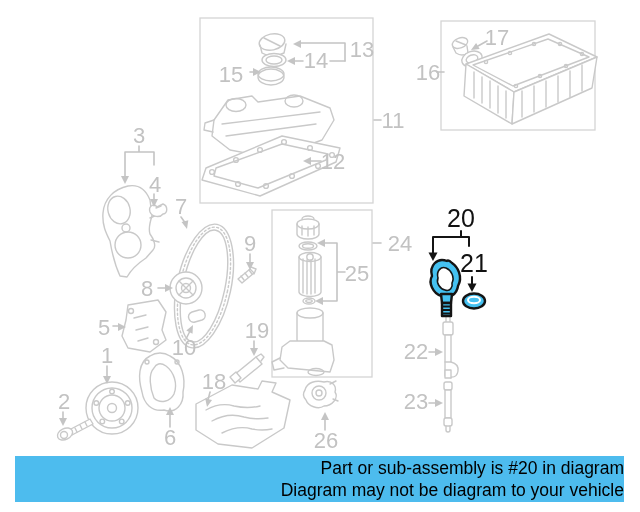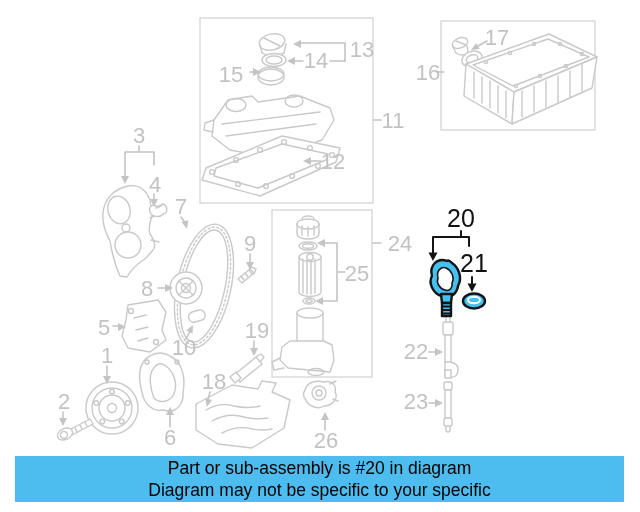--- a/index.html
+++ b/index.html
@@ -13,21 +13,21 @@
   .ld{stroke:#c4c4c4;fill:none;stroke-width:1.6;stroke-linecap:round;}
   .ag{fill:#c4c4c4;stroke:none;}
   
   .b{stroke:#141414;fill:none;stroke-width:2;stroke-linejoin:round;stroke-linecap:round;}
   .bc{stroke:#141414;fill:#45c1f1;stroke-width:2.4;stroke-linejoin:round;}
   .bw{stroke:#141414;fill:#ffffff;stroke-width:1.6;}
   .ab{fill:#141414;stroke:none;}
   text.t{font-size:22px;fill:#c2c2c2;text-anchor:middle;font-family:"Liberation Sans",sans-serif;}
   text.tb{font-size:25px;fill:#111111;text-anchor:middle;font-family:"Liberation Sans",sans-serif;}
   .banner{position:absolute;left:15px;top:456px;width:609px;height:46px;background:#4dbcee;
-          color:#000;text-align:center;font-size:17.5px;line-height:22px;padding-top:1px;
+          color:#000;text-align:right;font-size:17.5px;line-height:22px;padding-top:1px;
           box-sizing:border-box;}
 </style>
 </head>
 <body>
 
 <div class="page">
 <svg width="640" height="456" viewBox="0 0 640 456">
 
   <rect class="box" x="200" y="18" width="173" height="185"></rect>
   <rect class="box" x="272" y="210" width="100" height="167"></rect>
@@ -294,15 +294,15 @@
     <ellipse cx="474" cy="300" rx="6" ry="3.2" fill="none" stroke="#ffffff" stroke-width="2"></ellipse>
     <path class="b" d="M472,277 V285"></path>
     <polygon class="ab" points="472,292 467.5,283.5 476.5,283.5"></polygon>
     <text class="tb" x="474" y="272">21</text>
   </g>
 
 </svg>
 
 <div class="banner">
   <div>Part or sub-assembly is #20 in diagram</div>
-  <div>Diagram may not be specific to your specific</div>
+  <div>Diagram may not be diagram to your vehicle</div>
 </div>
 </div>
 
 </body></html>

